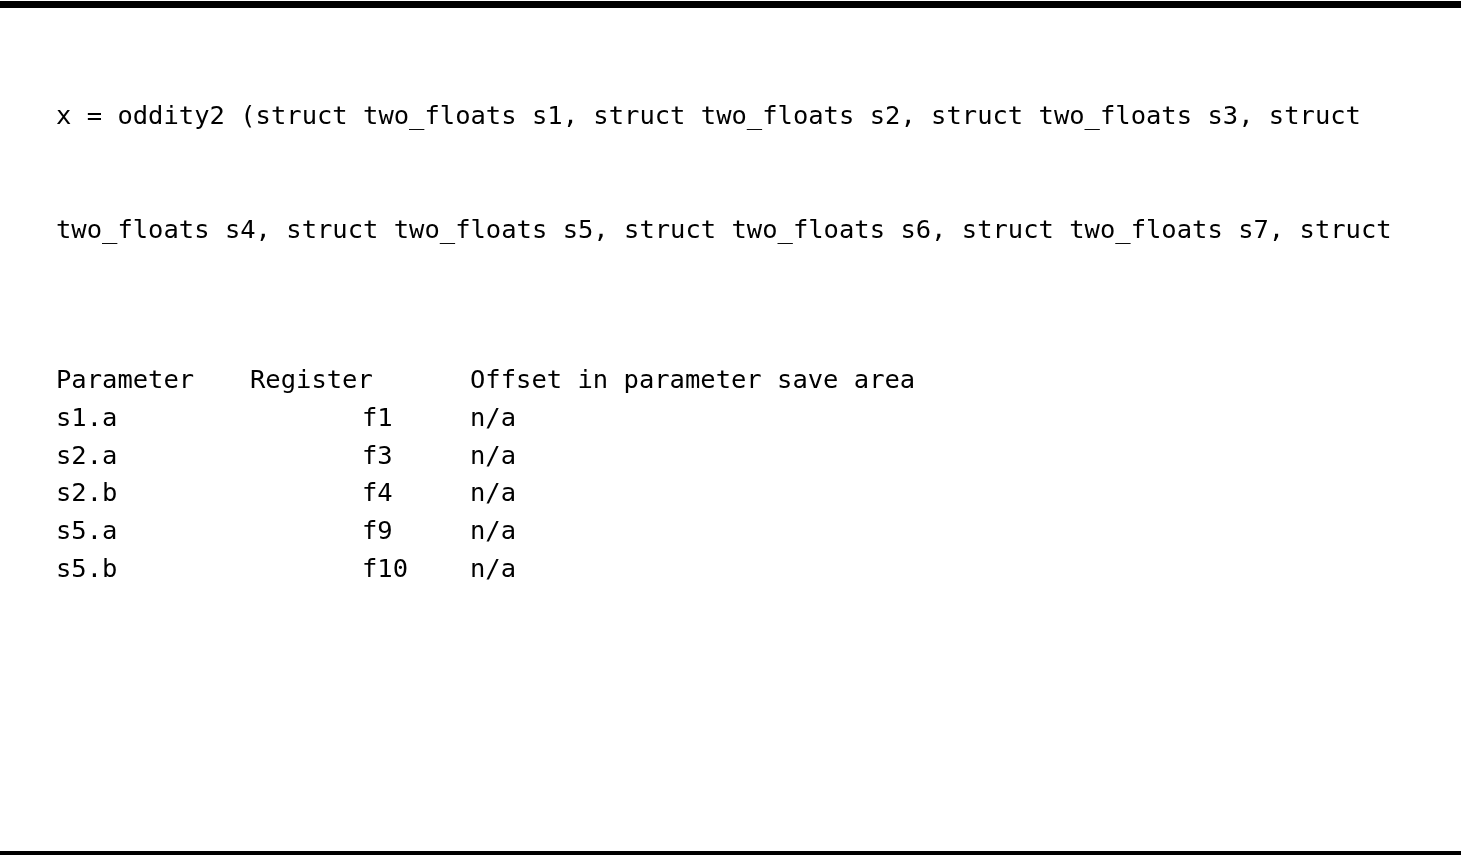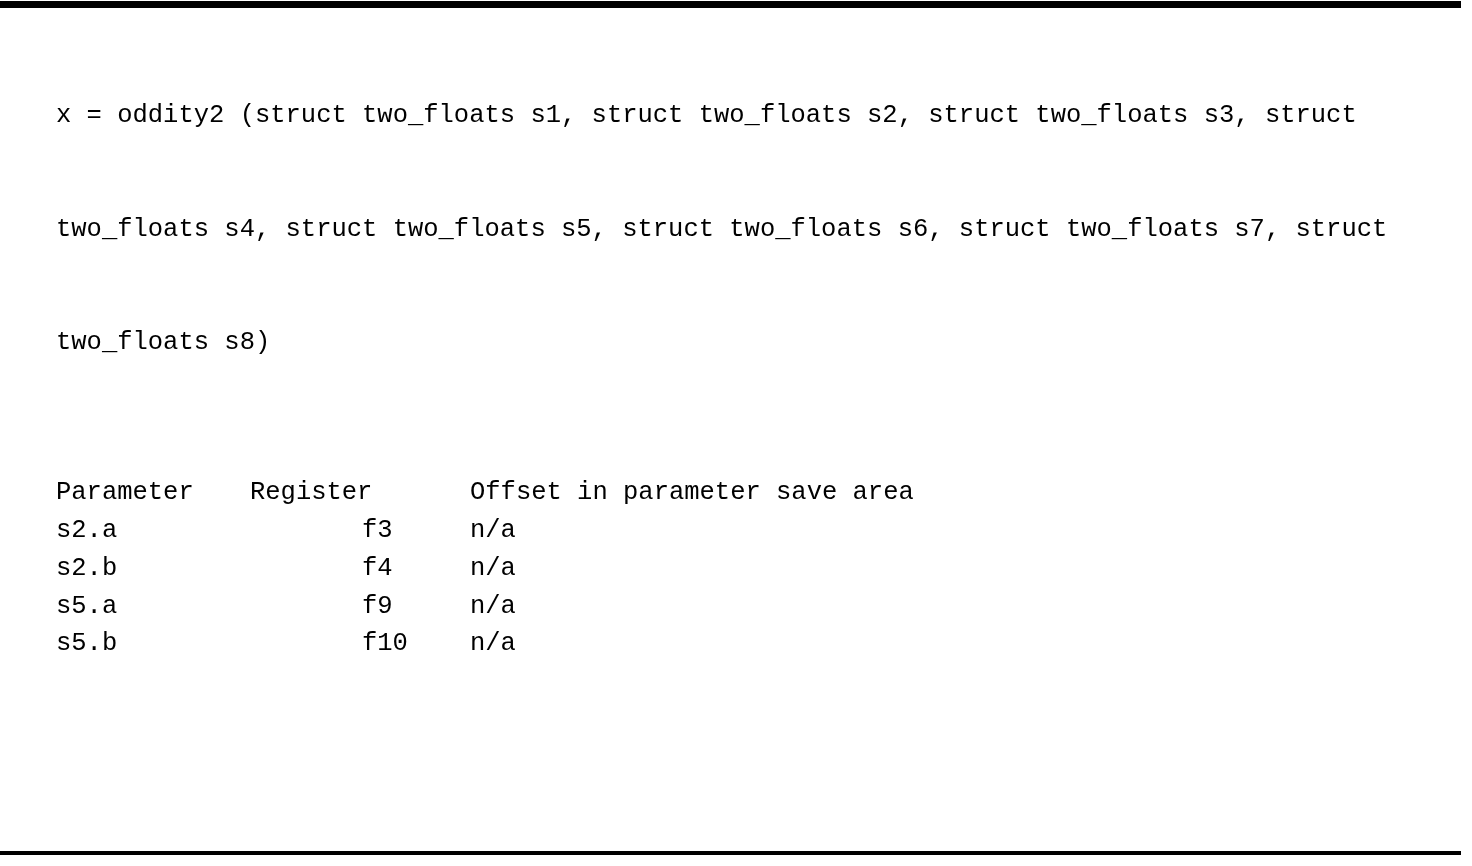--- a/index.html
+++ b/index.html
@@ -15,21 +15,20 @@
     font-family: "DejaVu Sans Mono", "Liberation Mono", monospace;
     color: #000000;
     -webkit-font-smoothing: none;
   }
 
   .page {
     position: relative;
     width: 1324px;
     height: 866px;
     box-sizing: border-box;
-    font-family: Liberation Mono, monospace;
   }
 
   
   .rule-top {
     position: absolute;
     left: 0px;
     top: 1px;
     width: 1461px;
     height: 7px;
     background: #000000;
@@ -109,41 +108,46 @@
 
 <div class="page">
 
   <div class="rule-top"></div>
 
   <div class="content">
 
     <div class="signature">
       <span class="sig-line">x = oddity2 (struct two_floats s1, struct two_floats s2, struct two_floats s3, struct</span>
       <span class="sig-line">two_floats s4, struct two_floats s5, struct two_floats s6, struct two_floats s7, struct</span>
-      <span class="sig-line">two_floats s8)</span>
     </div>
 
     <div class="spacer"></div>
 
     <table class="reg-table">
       <colgroup>
         <col class="col-param">
         <col class="col-regpad">
         <col class="col-reg">
         <col class="col-offset">
       </colgroup>
       <thead>
         <tr>
           <th>Parameter</th>
           <th class="hdr-reg" colspan="2">Register</th>
           <th>Offset in parameter save area</th>
         </tr>
       </thead>
       <tbody id="table-body">
 
+      <tr>
+            <td>s1.a</td>
+            <td></td>
+            <td class="cell-reg">f1</td>
+            <td>n/a</td>
+          </tr>
           <tr>
             <td>s2.a</td>
             <td></td>
             <td class="cell-reg">f3</td>
             <td>n/a</td>
           </tr>
           <tr>
             <td>s2.b</td>
             <td></td>
             <td class="cell-reg">f4</td>

